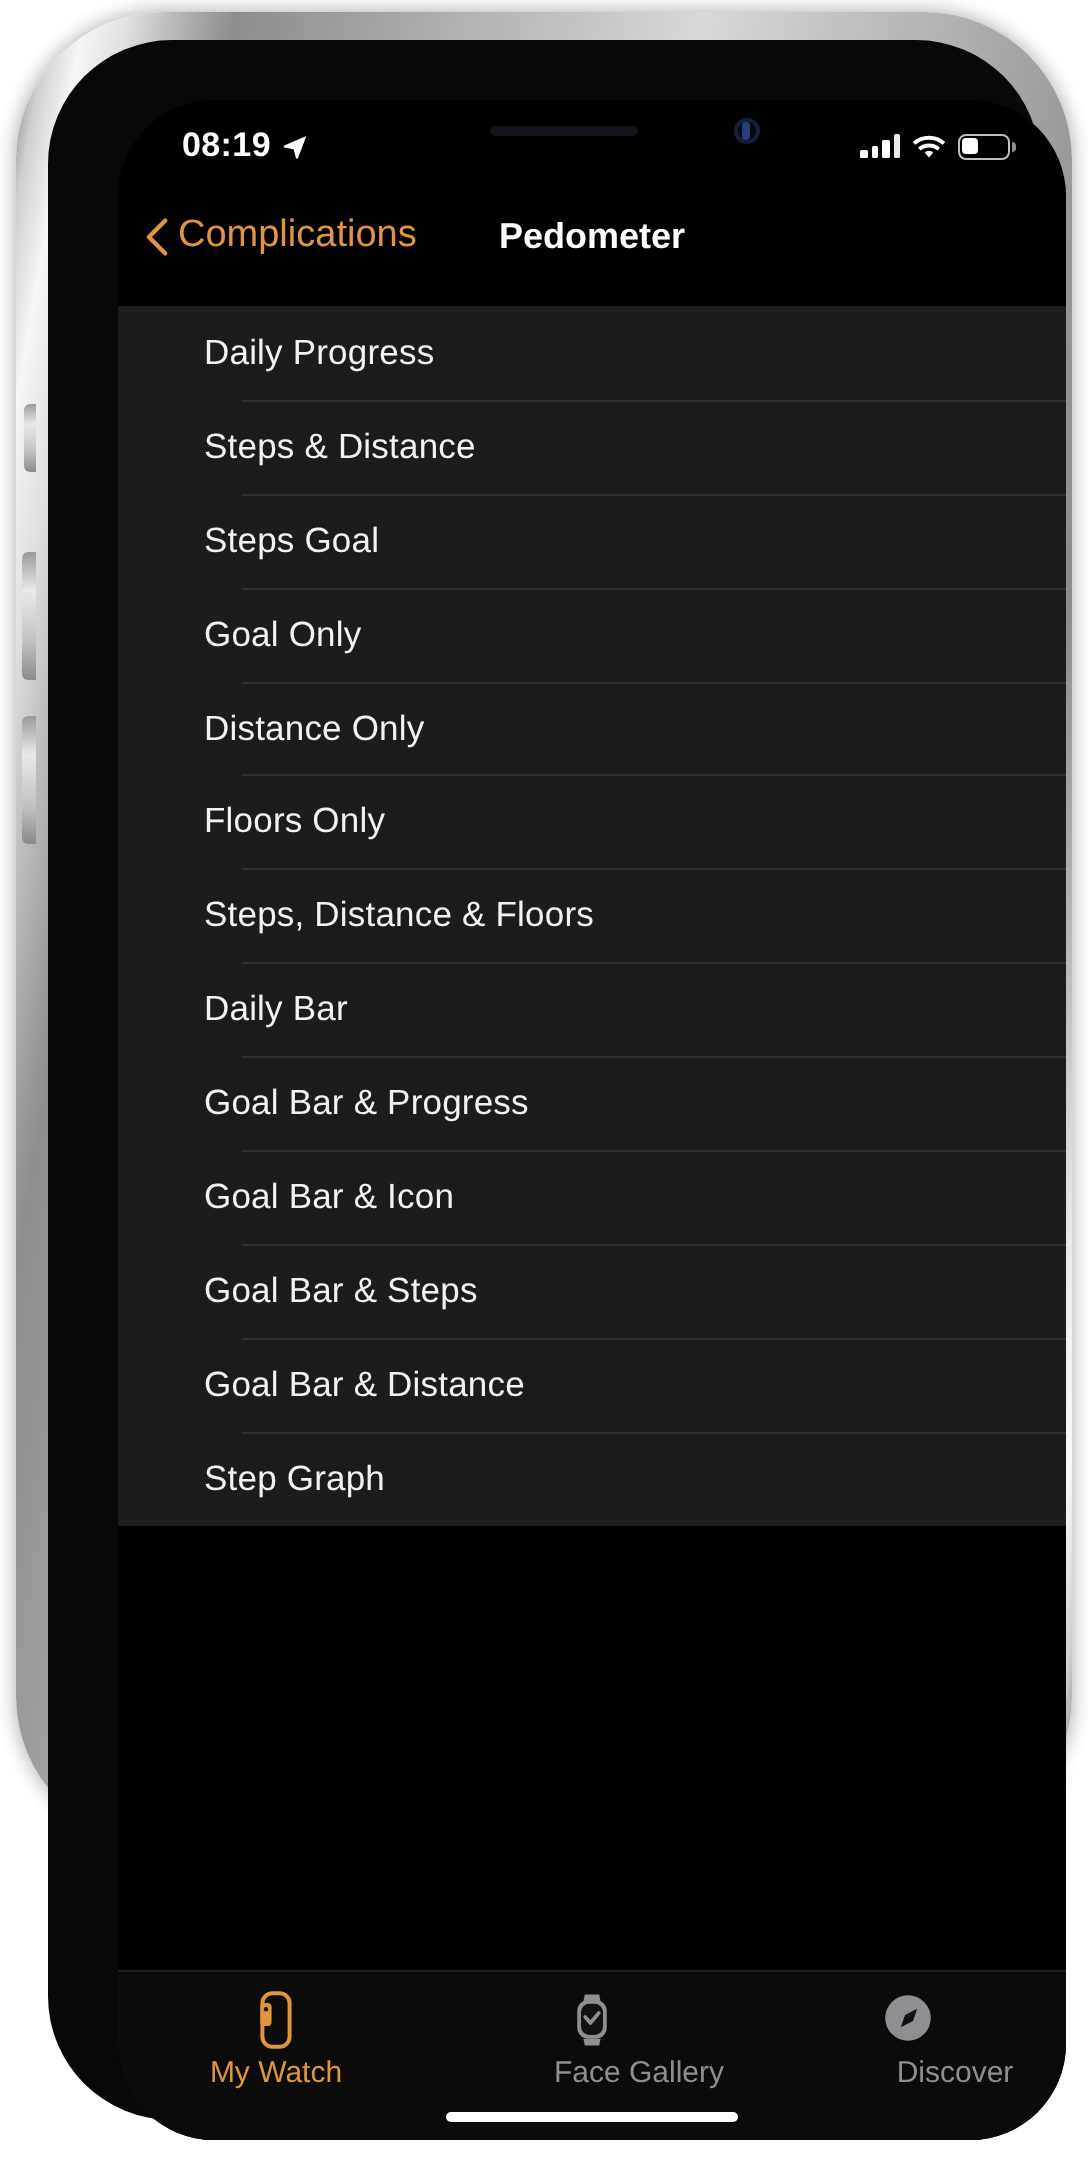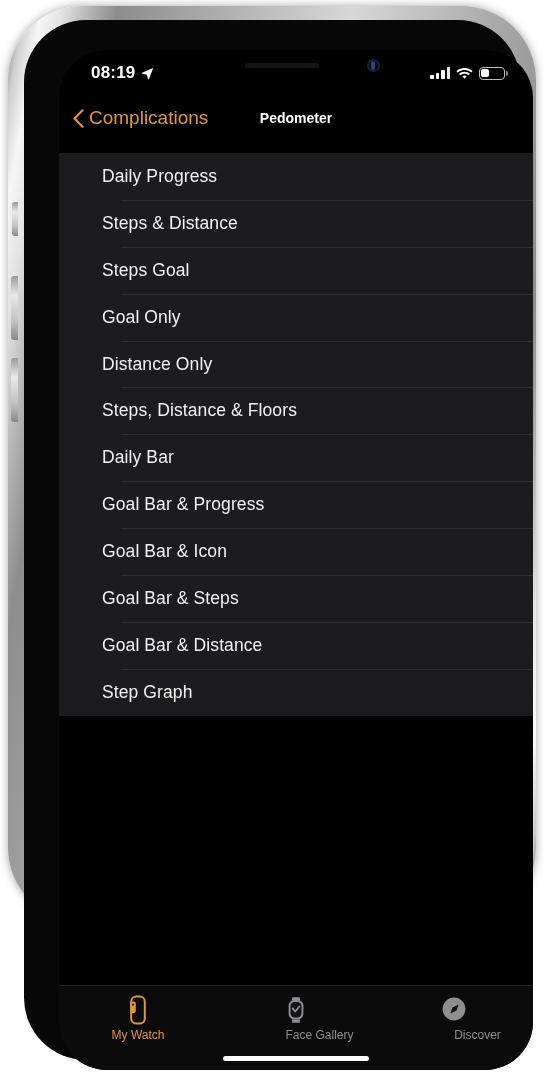--- a/index.html
+++ b/index.html
@@ -109,21 +109,21 @@
     display:flex; align-items:center; background:#000;
   }
   .nav-back {
     display:flex; align-items:center; gap:5px;
     padding-left:14px; cursor:pointer;
   }
   .chev-back { width:11px; height:19px; flex:none; }
   .nav-back-label { color:#e09540; font-size:19px; }
   .nav-title {
     position:absolute; left:50%; transform:translateX(-50%);
-    color:#fff; font-size:14px; font-weight:bold;
+    color:#fff; font-size:18px; font-weight:bold;
     white-space:nowrap;
   }
 
   
   .list-wrap {
     position:absolute; top:103px; left:0; right:0; bottom:85px;
     background:#000; overflow:hidden;
   }
   .list-group { background:#1c1c1e; }
   .list-row {
@@ -142,21 +142,21 @@
     position:absolute; left:0; right:0; bottom:0; height:85px;
     background:#0b0b0b;
     border-top:1px solid #212121;
     display:flex; align-items:flex-start; padding-top:9px;
   }
   .tab {
     flex:1; display:flex; flex-direction:column;
     align-items:center; gap:3px; cursor:pointer;
   }
   .tab-icon { height:30px; display:flex; align-items:center; justify-content:center; }
-  .tab-label { font-size:12px; }
+  .tab-label { font-size:15px; }
   .tab-active   .tab-label { color:#e09540; }
   .tab-inactive .tab-label { color:#8e8e93;margin-left:47px; }
 
   .home-indicator {
     position:absolute; left:50%; transform:translateX(-50%);
     bottom:9px; width:146px; height:5.5px;
     border-radius:3px; background:#fff;
   }
 </style>
 </head>
@@ -220,20 +220,23 @@
               <span class="list-label">Steps &amp; Distance</span>
             </div>
             <div class="list-row">
               <span class="list-label">Steps Goal</span>
             </div>
             <div class="list-row">
               <span class="list-label">Goal Only</span>
             </div>
             <div class="list-row">
               <span class="list-label">Distance Only</span>
+            </div>
+            <div class="list-row">
+              <span class="list-label">Floors Only</span>
             </div>
             <div class="list-row">
               <span class="list-label">Steps, Distance &amp; Floors</span>
             </div>
             <div class="list-row">
               <span class="list-label">Daily Bar</span>
             </div>
             <div class="list-row">
               <span class="list-label">Goal Bar &amp; Progress</span>
             </div>

